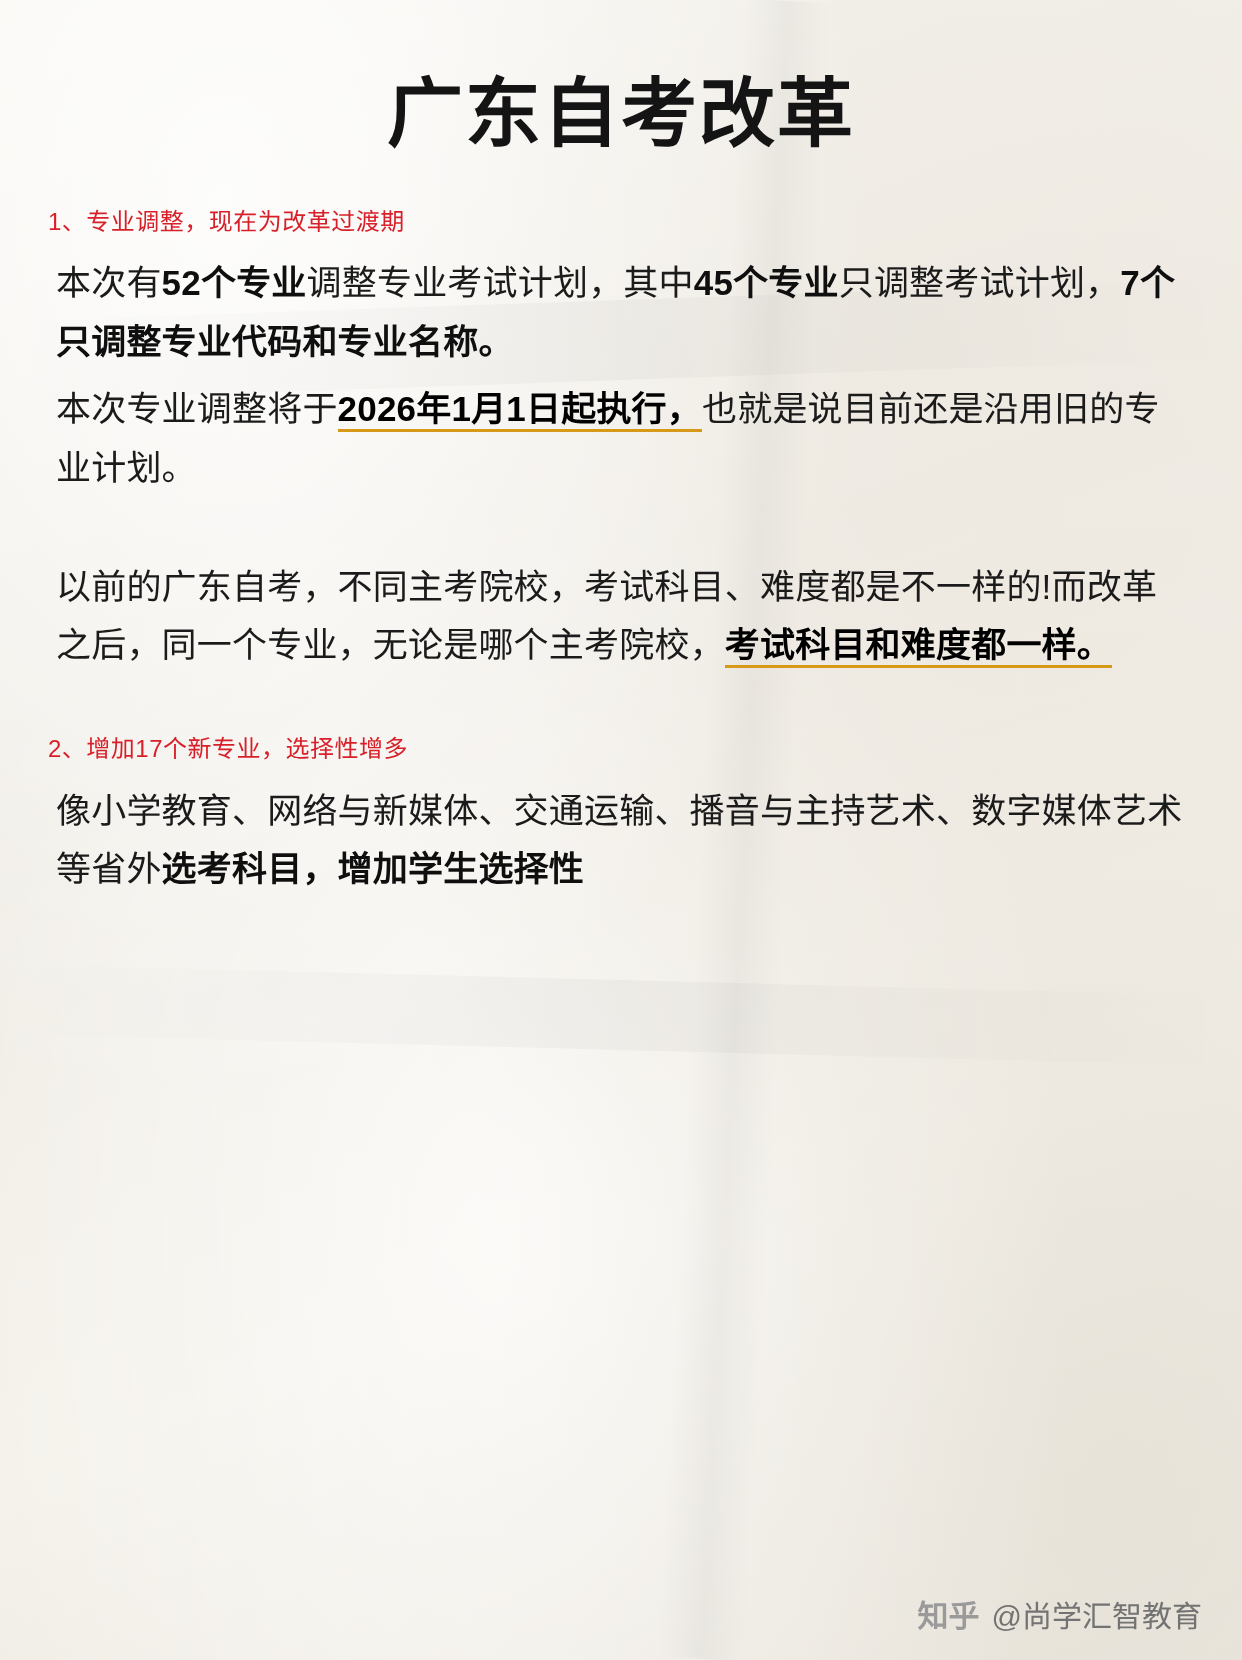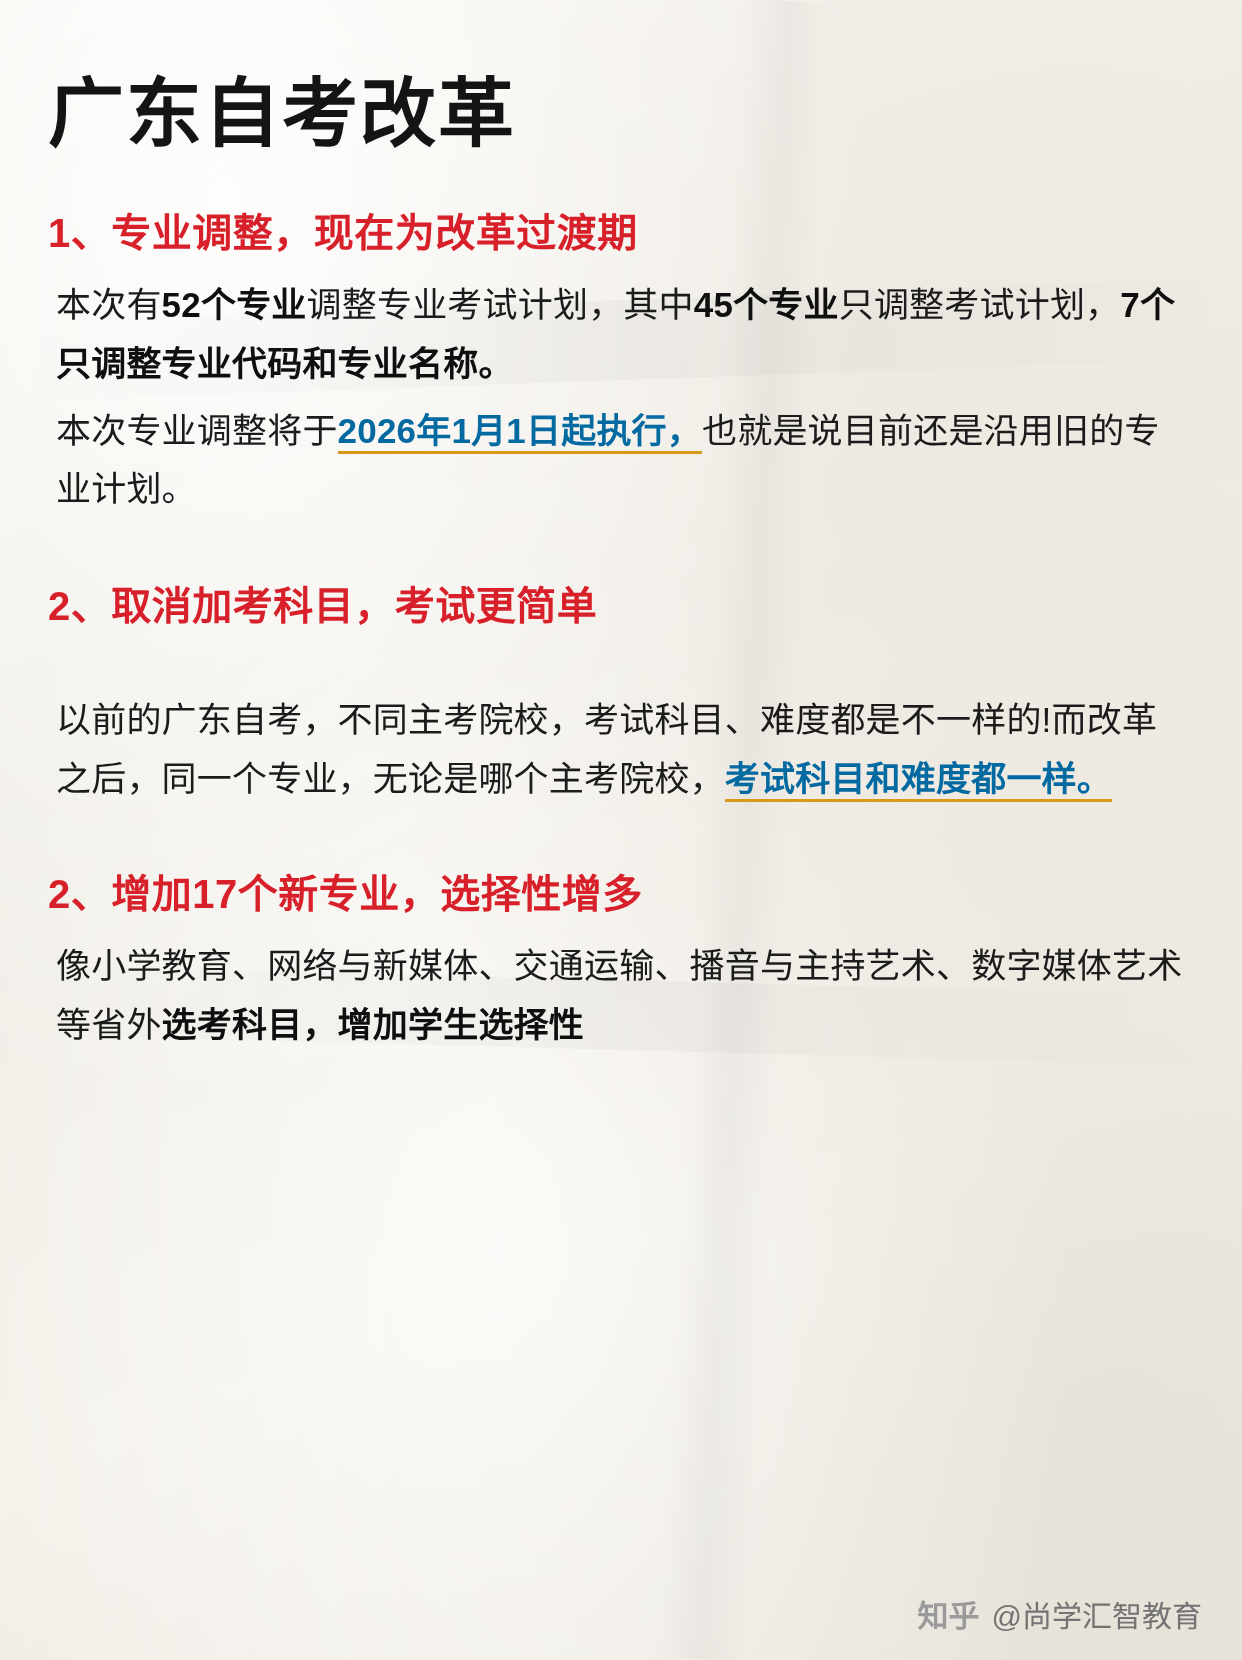--- a/index.html
+++ b/index.html
@@ -29,52 +29,52 @@
     position: absolute;
     background: linear-gradient(90deg, rgba(0,0,0,0.0), rgba(0,0,0,0.035), rgba(0,0,0,0.0));
     pointer-events: none;
   }
   .content {
     position: relative;
     padding: 46px 48px 0 48px;
     box-sizing: border-box;
   }
   .title {
-    text-align: left;
+    text-align: center;
     font-size: 76px;
     font-weight: 800;
     color: #141414;
     letter-spacing: 2px;
     margin: 6px 0 44px 0;
     font-family: "DejaVu Sans", "Liberation Sans", sans-serif;
   }
   .section {
     margin-bottom: 46px;
   }
   .section-head {
     color: #d8202a;
-    font-size: 40px;
-    font-weight: 700;
+    font-size: 24px;
+    font-weight: 400;
     letter-spacing: 0.5px;
     margin: 0 0 16px 0;
     line-height: 1.35;
   }
   .para {
     font-size: 35px;
     color: #1b1b1b;
     line-height: 1.68;
     margin: 8px;
     letter-spacing: 0.2px;
   }
   .b {
     font-weight: 800;
     color: #0f0f0f;
   }
   .hl {
-    color: #0369a1;
+    color: #000000;
     font-weight: 800;
     border-bottom: 3px solid #d79a18;
     padding-bottom: 1px;
   }
   .footer {
     position: absolute;
     right: 40px;
     bottom: 24px;
     display: flex;
     align-items: center;
@@ -111,21 +111,20 @@
     <div class="section-head">1、专业调整，现在为改革过渡期</div>
     <p class="para">
       <span>本次有</span><span class="b">52个专业</span><span>调整专业考试计划，其中</span><span class="b">45个专业</span><span>只调整考试计划，</span><span class="b">7个只调整专业代码和专业名称。</span>
     </p>
     <p class="para">
       <span>本次专业调整将于</span><span class="hl">2026年1月1日起执行，</span><span>也就是说目前还是沿用旧的专业计划。</span>
     </p>
   </div>
 
   <div class="section sp-2">
-    <div class="section-head">2、取消加考科目，考试更简单</div>
   </div>
 
   <div class="section sp-3">
     <p class="para">
       <span>以前的广东自考，不同主考院校，考试科目、难度都是不一样的!而改革之后，同一个专业，无论是哪个主考院校，</span><span class="hl">考试科目和难度都一样。</span>
     </p>
   </div>
 
   <div class="section">
     <div class="section-head">2、增加17个新专业，选择性增多</div>

